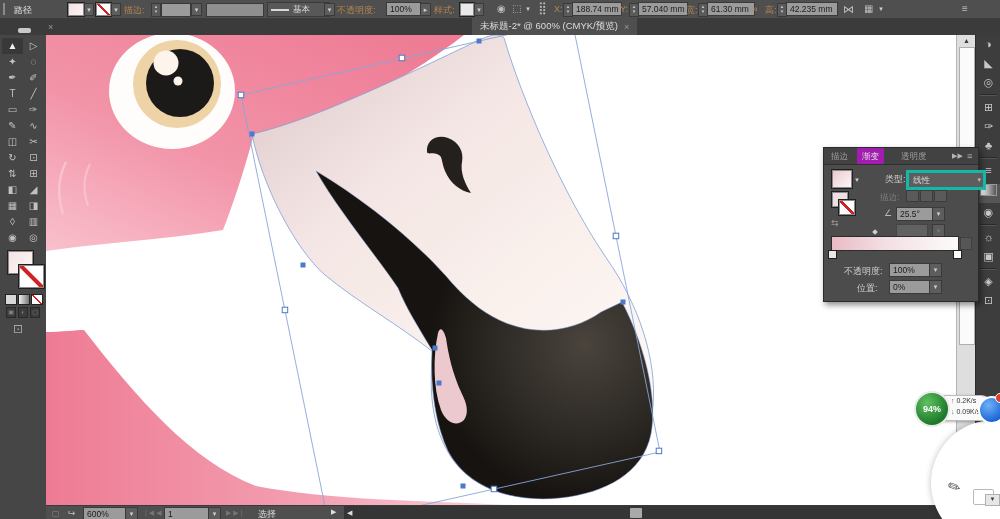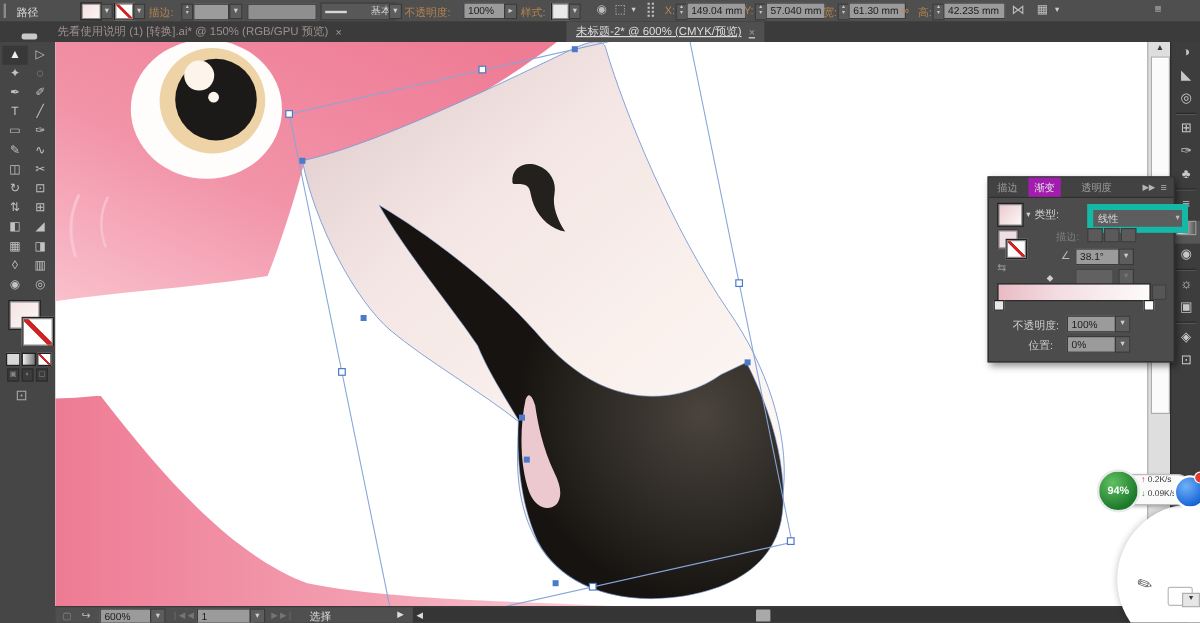--- a/index.html
+++ b/index.html
@@ -78,41 +78,41 @@
     <div class="abs ddb" style="left:111px;top:3px;width:8px;height:11px;">▾</div>
 
     <div class="abs olbl" style="left:124px;top:4px;">描边:</div>
     <div class="abs stepper" style="left:151px;top:3px;">▴<br>▾</div>
     <div class="abs" style="left:161px;top:3px;width:28px;height:12px;background:#9b9b9b;border:1px solid #3a3a3a;"></div>
     <div class="abs ddb" style="left:191px;top:3px;width:9px;height:11px;">▾</div>
     <div class="abs" style="left:206px;top:3px;width:56px;height:12px;background:#8f8f8f;border:1px solid #3a3a3a;"></div>
 
     <div class="abs" style="left:267px;top:2px;width:55px;height:13px;background:#585858;border:1px solid #3a3a3a;display:flex;align-items:center;gap:4px;padding:0 3px;">
       <span style="display:inline-block;width:18px;height:2px;background:#d8d8d8;"></span>
-      <span style="color:#d8d8d8;font-size:8.5px;margin-left:16px;">基本</span>
+      <span style="color:#d8d8d8;font-size:8.5px;">基本</span>
     </div>
     <div class="abs ddb" style="left:324px;top:3px;width:9px;height:11px;">▾</div>
 
     <div class="abs olbl" style="left:337px;top:4px;">不透明度:</div>
     <div class="abs fld" style="left:386px;top:2px;width:28px;">100%</div>
     <div class="abs ddb" style="left:420px;top:3px;width:9px;height:11px;">▸</div>
 
     <div class="abs olbl" style="left:434px;top:4px;">样式:</div>
     <div class="abs swatchbox" style="left:459px;top:2px;width:14px;height:13px;background:#e9e9e9;"></div>
     <div class="abs ddb" style="left:474px;top:3px;width:8px;height:11px;">▾</div>
 
     <div class="abs ico" style="left:497px;top:3px;font-size:10px;">◉</div>
     <div class="abs ico" style="left:512px;top:3px;font-size:10px;">⬚</div>
     <div class="abs ddb" style="left:524px;top:3px;width:8px;height:11px;border:none;background:none;">▾</div>
 
     <div class="abs" style="left:538px;top:2px;color:#c0c0c0;font-size:12px;line-height:13px;">⣿</div>
 
     <div class="abs olbl" style="left:554px;top:4px;">X:</div>
     <div class="abs stepper" style="left:563px;top:3px;">▴<br>▾</div>
-    <div class="abs fld" style="left:572px;top:2px;width:42px;">149.04 mm</div>
+    <div class="abs fld" style="left:572px;top:2px;width:42px;">188.74 mm</div>
 
     <div class="abs olbl" style="left:620px;top:4px;">Y:</div>
     <div class="abs stepper" style="left:629px;top:3px;">▴<br>▾</div>
     <div class="abs fld" style="left:638px;top:2px;width:42px;">57.040 mm</div>
 
     <div class="abs olbl" style="left:686px;top:4px;">宽:</div>
     <div class="abs stepper" style="left:698px;top:3px;">▴<br>▾</div>
     <div class="abs fld" style="left:707px;top:2px;width:40px;">61.30 mm</div>
 
     <div class="abs ico" style="left:751px;top:3px;font-size:9px;color:#b98a54;">∞</div>
@@ -122,24 +122,23 @@
 
     <div class="abs ico" style="left:843px;top:3px;">⋈</div>
     <div class="abs ico" style="left:864px;top:3px;font-size:10px;">▦</div>
     <div class="abs ddb" style="left:877px;top:3px;width:8px;height:11px;border:none;background:none;">▾</div>
     <div class="abs ico" style="left:962px;top:3px;font-size:10px;">≡</div>
   </div>
 
   <div id="tabbar" class="abs">
     <div class="abs" style="left:18px;top:10px;width:13px;height:5px;background:#c9c9c9;border-radius:2px;"></div>
     <div class="tab" style="left:40px;color:#9c8f8d;">
-      <span>先看使用说明 (1) [转换].ai* @ 150% (RGB/GPU 预览)</span>
       <span class="close">×</span>
     </div>
-    <div class="tab" style="left:472px;background:#4f4f4f;color:#dcdcdc;text-decoration:underline;">
+    <div class="tab" style="left:472px;background:#4f4f4f;color:#dcdcdc;">
       <span>未标题-2* @ 600% (CMYK/预览)</span>
       <span class="close">×</span>
     </div>
   </div>
 
   <div id="toolbox" class="abs">
     <div class="toolgrid">
       <div class="tool active">▲</div>
       <div class="tool">▷</div>
       <div class="tool">✦</div>
@@ -300,33 +299,33 @@
   <div id="gpanel" class="abs">
     <div class="hdr">
       <div class="ptab" style="left:2px;text-align:right;">描边</div>
       <div class="ptab active" style="left:33px;">渐变</div>
       <div class="ptab" style="left:72px;">透明度</div>
       <div class="abs" style="left:128px;top:4px;color:#b5b5b5;font-size:7px;">▶▶</div>
       <div class="abs" style="left:143px;top:3px;color:#b5b5b5;font-size:9px;">≡</div>
     </div>
     <div class="abs swatchbox" style="left:7px;top:21px;width:20px;height:18px;background:linear-gradient(135deg,#ecc7cd,#fdfaf8);"></div>
     <div class="abs ddb" style="left:29px;top:26px;width:8px;height:10px;border:none;background:none;">▾</div>
-    <div class="abs lbl" style="left:38px;top:25px;">类型:</div>
-    <div class="abs" style="left:82px;top:22px;width:66px;height:14px;background:#5d5d5d;border:5px solid #14b8a6;color:#d9d9d9;font-size:8.5px;line-height:14px;padding:0 4px;">
+    <div class="abs lbl" style="left:61px;top:25px;">类型:</div>
+    <div class="abs" style="left:82px;top:22px;width:66px;height:14px;background:#5d5d5d;border:3px solid #14b8a6;color:#d9d9d9;font-size:8.5px;line-height:14px;padding:0 4px;">
       <span>线性</span>
       <span style="position:absolute;right:2px;top:0;font-size:7px;color:#bbb;">▾</span>
     </div>
     <div class="abs swatchbox" style="left:7px;top:43px;width:16px;height:15px;background:#f0dfe2;"></div>
     <div class="abs swatchbox slash" style="left:14px;top:51px;width:16px;height:15px;"></div>
     <div class="abs" style="left:56px;top:44px;color:#7e7e7e;font-size:8.5px;">描边:</div>
     <div class="gbtn" style="left:82px;top:42px;"></div>
     <div class="gbtn" style="left:96px;top:42px;"></div>
     <div class="gbtn" style="left:110px;top:42px;"></div>
     <div class="abs" style="left:60px;top:60px;color:#b8b8b8;font-size:9px;">∠</div>
-    <div class="abs fld" style="left:72px;top:59px;width:30px;">38.1°</div>
+    <div class="abs fld" style="left:72px;top:59px;width:30px;">25.5°</div>
     <div class="abs ddb" style="left:108px;top:59px;width:11px;height:12px;">▾</div>
     <div class="abs" style="left:7px;top:70px;color:#9a9a9a;font-size:9px;">⇆</div>
     <div class="abs" style="left:72px;top:76px;width:30px;height:12px;background:#616161;border:1px solid #454545;"></div>
     <div class="abs ddb" style="left:108px;top:76px;width:11px;height:12px;color:#777;">▾</div>
     <div class="abs" style="left:49px;top:82px;width:4px;height:4px;background:#cfcfcf;transform:rotate(45deg);"></div>
     <div class="abs" style="left:7px;top:88px;width:126px;height:13px;border:1px solid #2c2c2c;background:linear-gradient(90deg,#e9bbc4,#f3dde2 40%,#fdfbfa);"></div>
     <div class="abs" style="left:136px;top:89px;width:10px;height:11px;background:#565656;border:1px solid #404040;"></div>
     <div class="abs" style="left:4px;top:102px;width:7px;height:7px;background:#e8e8e8;border:1px solid #1f1f1f;"></div>
     <div class="abs" style="left:129px;top:102px;width:7px;height:7px;background:#fdfdfd;border:1px solid #1f1f1f;"></div>
     <div class="abs lbl" style="left:20px;top:117px;">不透明度:</div>

